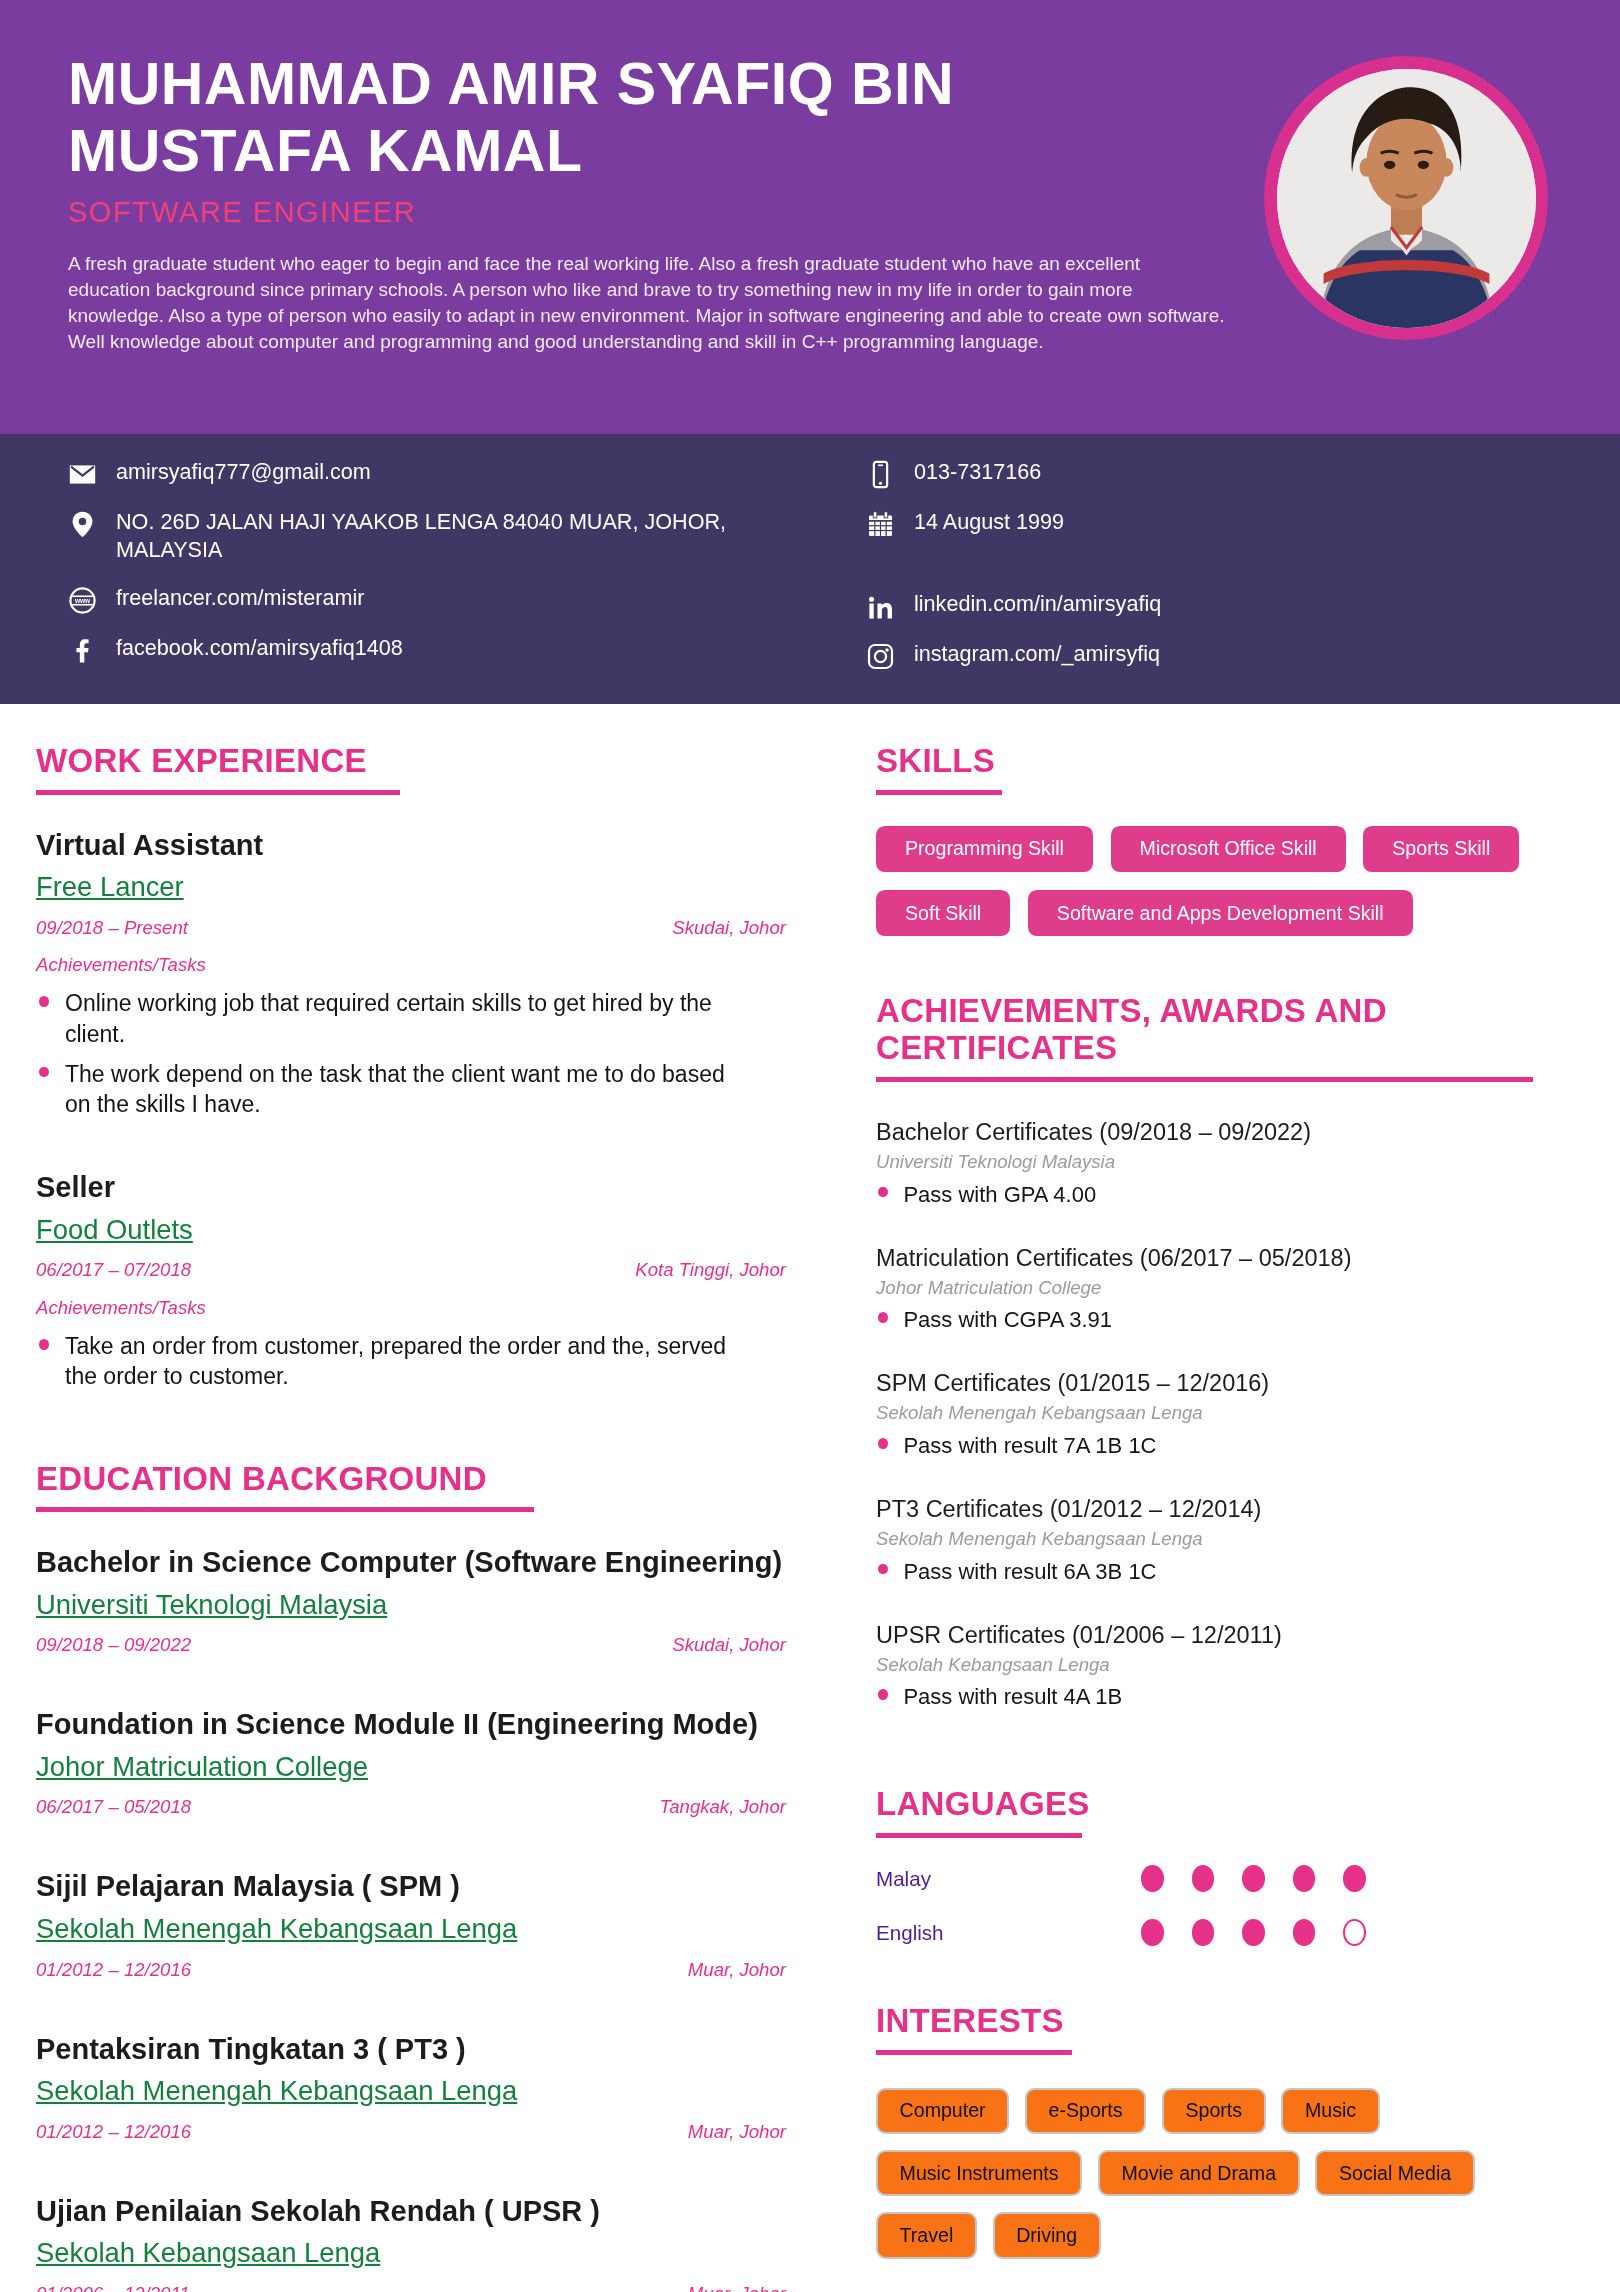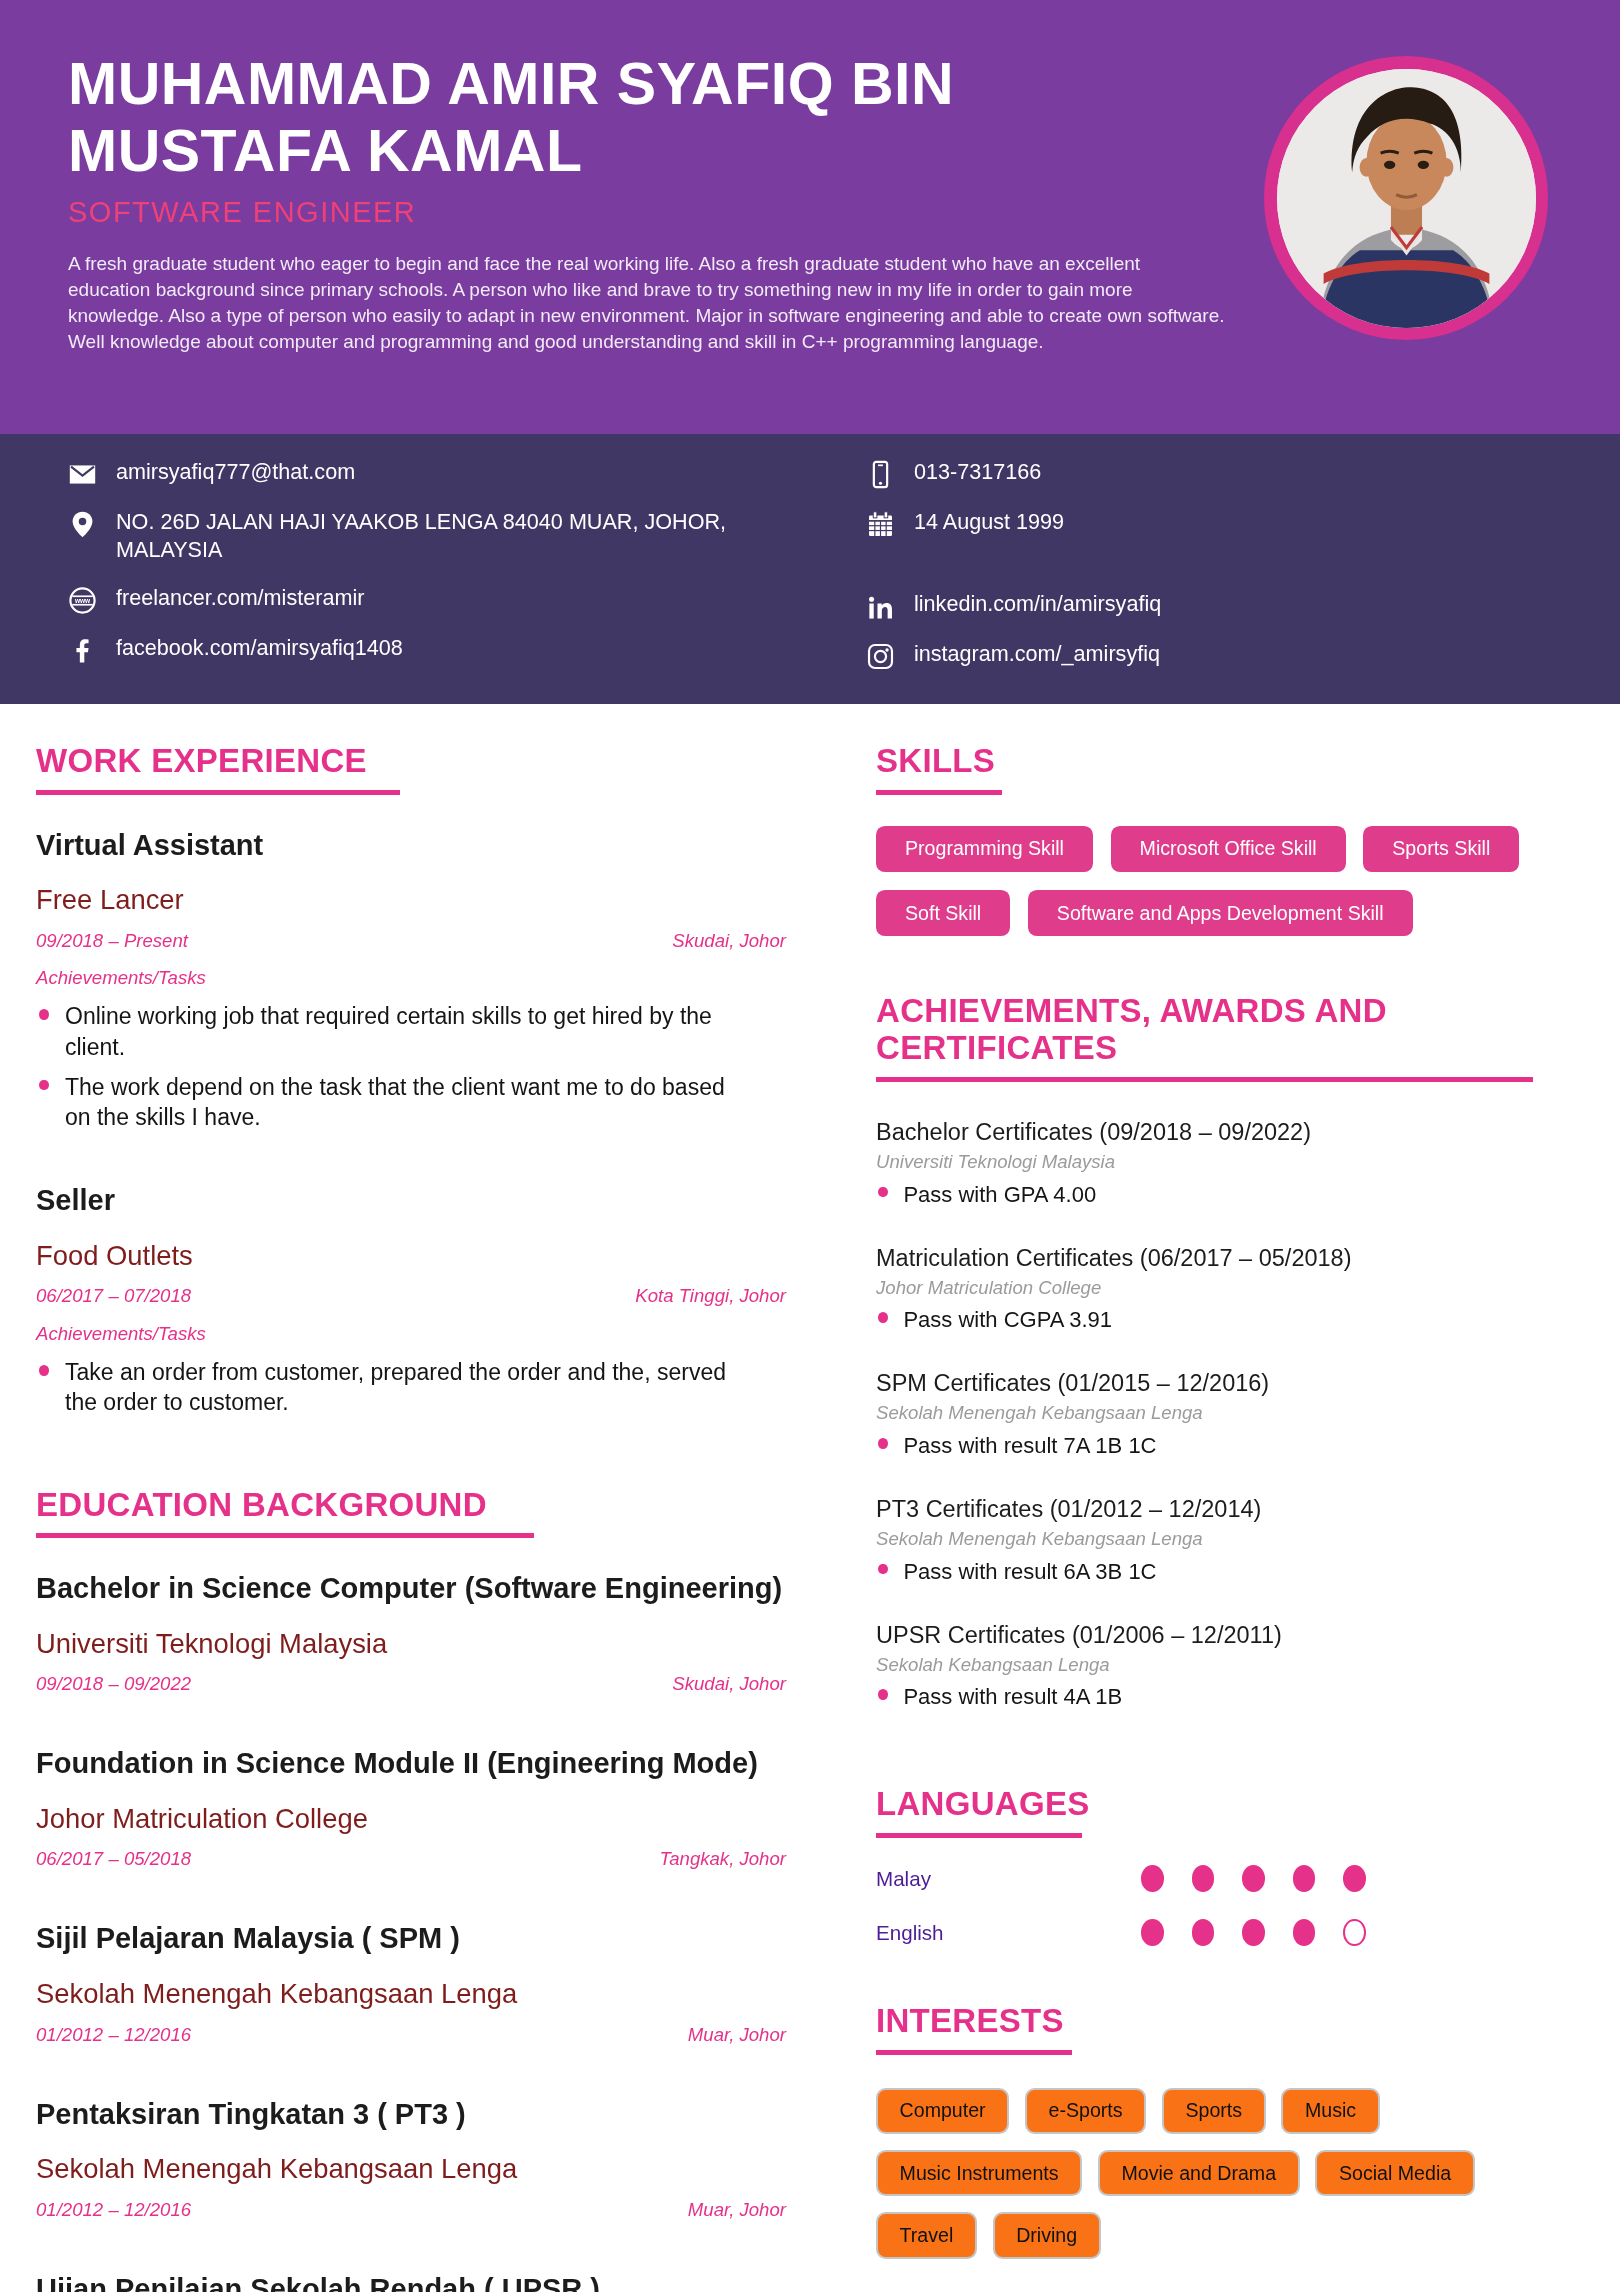--- a/index.html
+++ b/index.html
@@ -36,21 +36,21 @@
 
   h2{color:var(--pink);font-size:33px;font-weight:bold;letter-spacing:0.3px;line-height:1.12;}
   .rule{height:4.9px;background:var(--pink);margin-top:9.8px;}
   .rule-work{width:364px;} .rule-edu{width:498px;} .rule-skills{width:126px;}
   .rule-full{width:100%;} .rule-lang{width:206px;} .rule-int{width:196px;}
 
   
   .entry{margin-top:33px;}
   .entry + .entry{margin-top:51px;}
   .e-title{font-size:29px;font-weight:bold;color:var(--ink);line-height:1.22;}
-  .e-org{font-size:27.4px;color:#7f1d1d;margin-top:21px;}
+  .e-org{font-size:27.4px;color:#15803d;margin-top:8px;text-decoration:underline;}
   .e-meta{display:flex;justify-content:space-between;font-size:18.6px;font-style:italic;color:var(--pink);margin-top:13.7px;}
   .tasks-label{font-size:18.6px;font-style:italic;color:var(--pink);margin-top:15.7px;}
   ul.tasks{list-style:none;margin-top:11.8px;}
   ul.tasks li{position:relative;font-size:23px;color:#151515;line-height:1.32;padding-left:29px;margin-top:9.8px;max-width:706px;}
   ul.tasks li::before{content:"";position:absolute;left:2.9px;top:7.8px;width:9.8px;height:10.8px;border-radius:50%;background:var(--pink);}
   .section{margin-top:69px;}
 
   
   .chips{display:flex;flex-wrap:wrap;gap:17.6px;margin-top:31px;}
   .chip-pink{background:var(--btnpink);color:#fff;font-size:19.6px;padding:11.8px 29px;border-radius:8.8px;white-space:nowrap;}
@@ -116,21 +116,21 @@
 
   <div class="contact">
     <div class="c-col left">
       <div class="c-row">
         <span class="c-ico">
           <svg viewBox="0 0 24 24">
               <rect x="1.5" y="4.5" width="21" height="15" fill="#fff"></rect>
               <path d="M2.5,5.5 L12,13 L21.5,5.5" fill="none" stroke="#413764" stroke-width="1.8"></path>
             </svg>
         </span>
-        <span class="c-txt">amirsyafiq777@that.com</span>
+        <span class="c-txt">amirsyafiq777@gmail.com</span>
       </div>
       <div class="c-row">
         <span class="c-ico">
           <svg viewBox="0 0 24 24">
               <path d="M12,1.5 C7.3,1.5 3.8,5 3.8,9.6 C3.8,15.8 12,22.5 12,22.5 S20.2,15.8 20.2,9.6 C20.2,5 16.7,1.5 12,1.5 Z" fill="#fff"></path>
               <circle cx="12" cy="9.5" r="3.1" fill="#413764"></circle>
             </svg>
         </span>
         <span class="c-txt">NO. 26D JALAN HAJI YAAKOB LENGA 84040 MUAR, JOHOR, MALAYSIA</span>
       </div>

